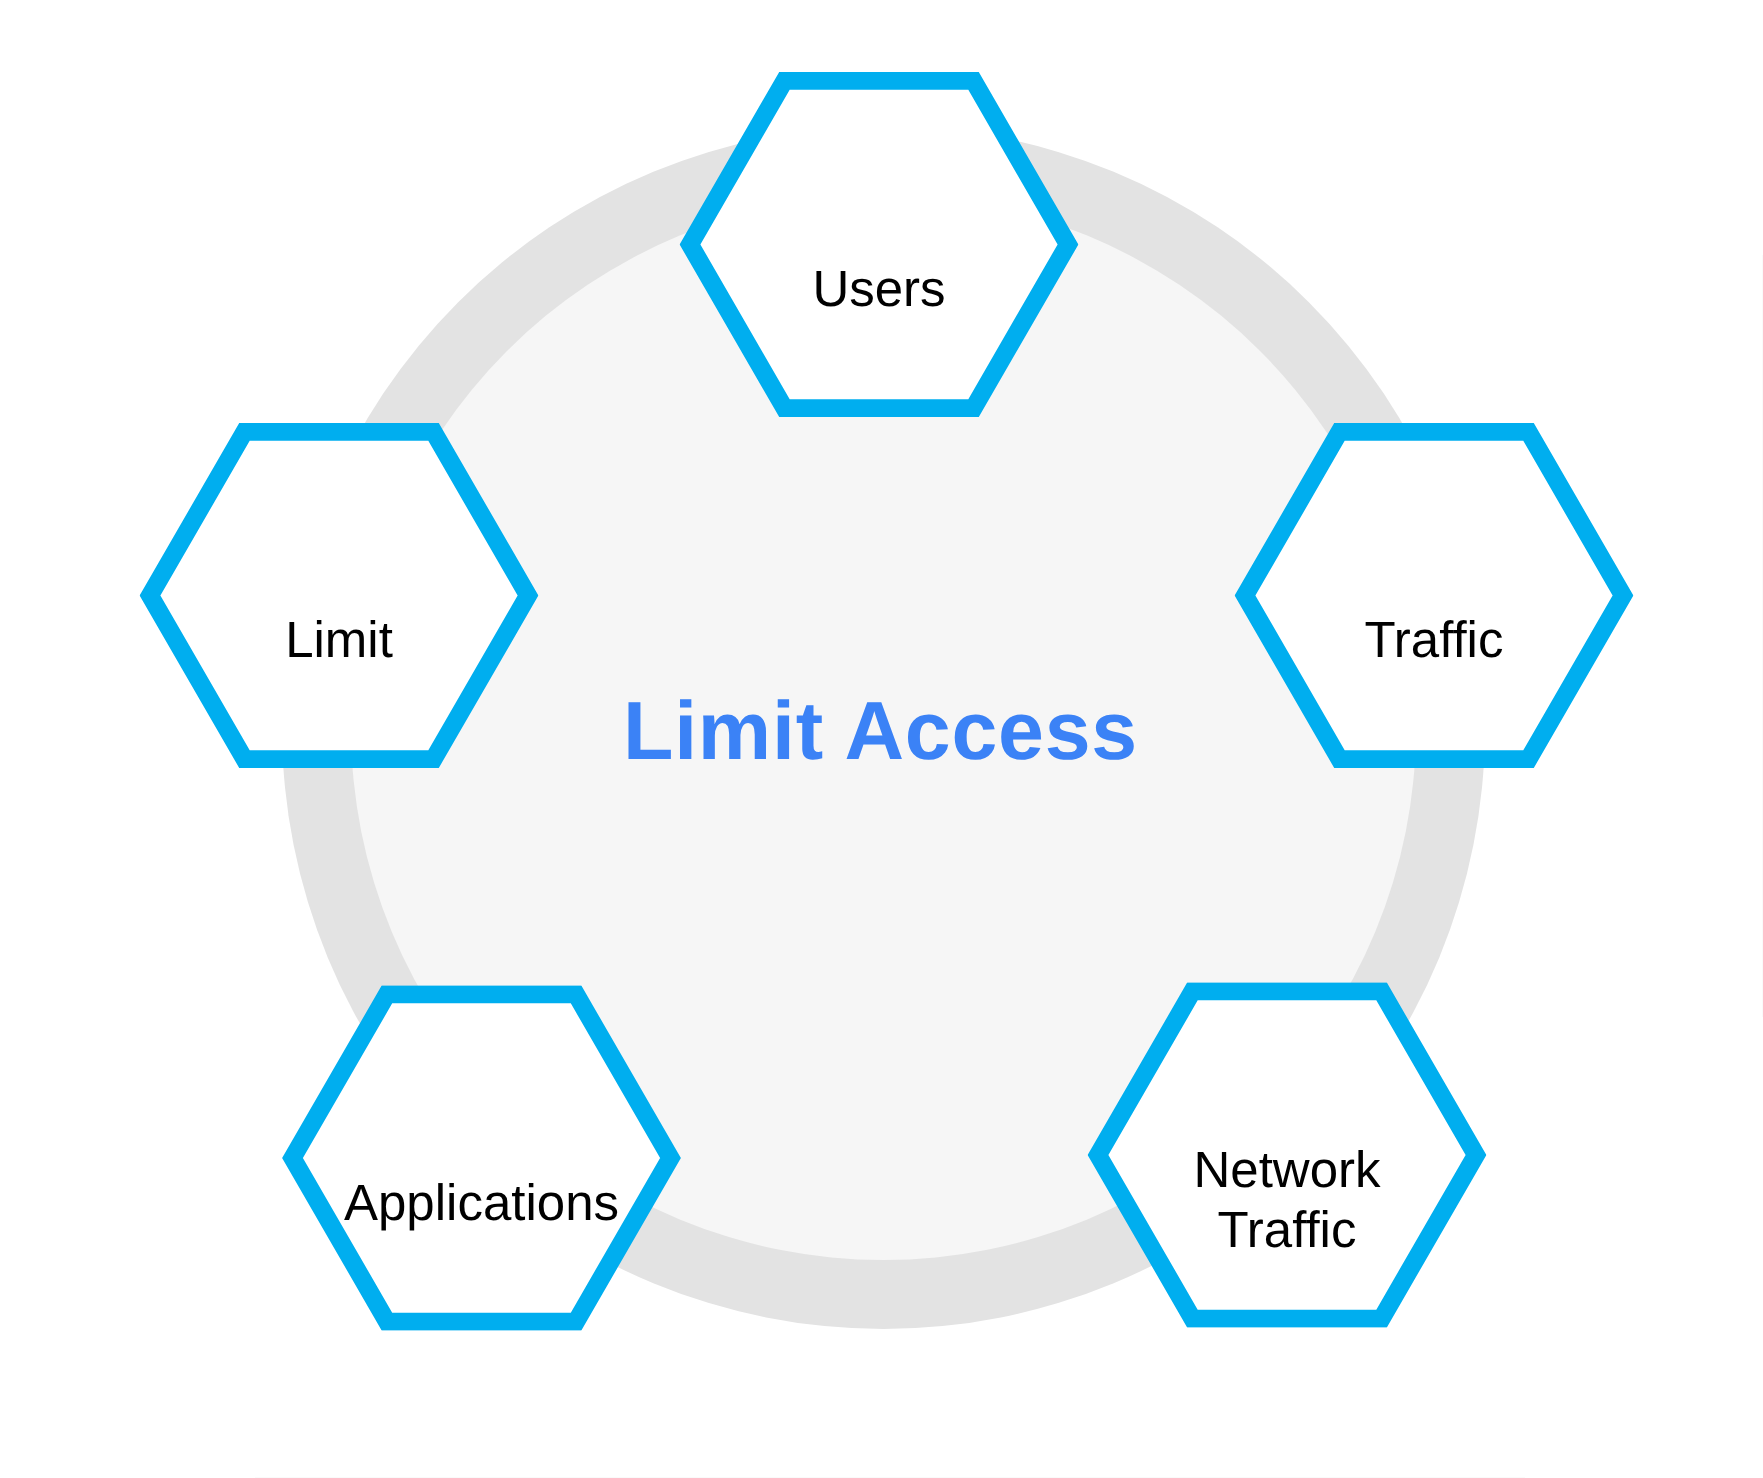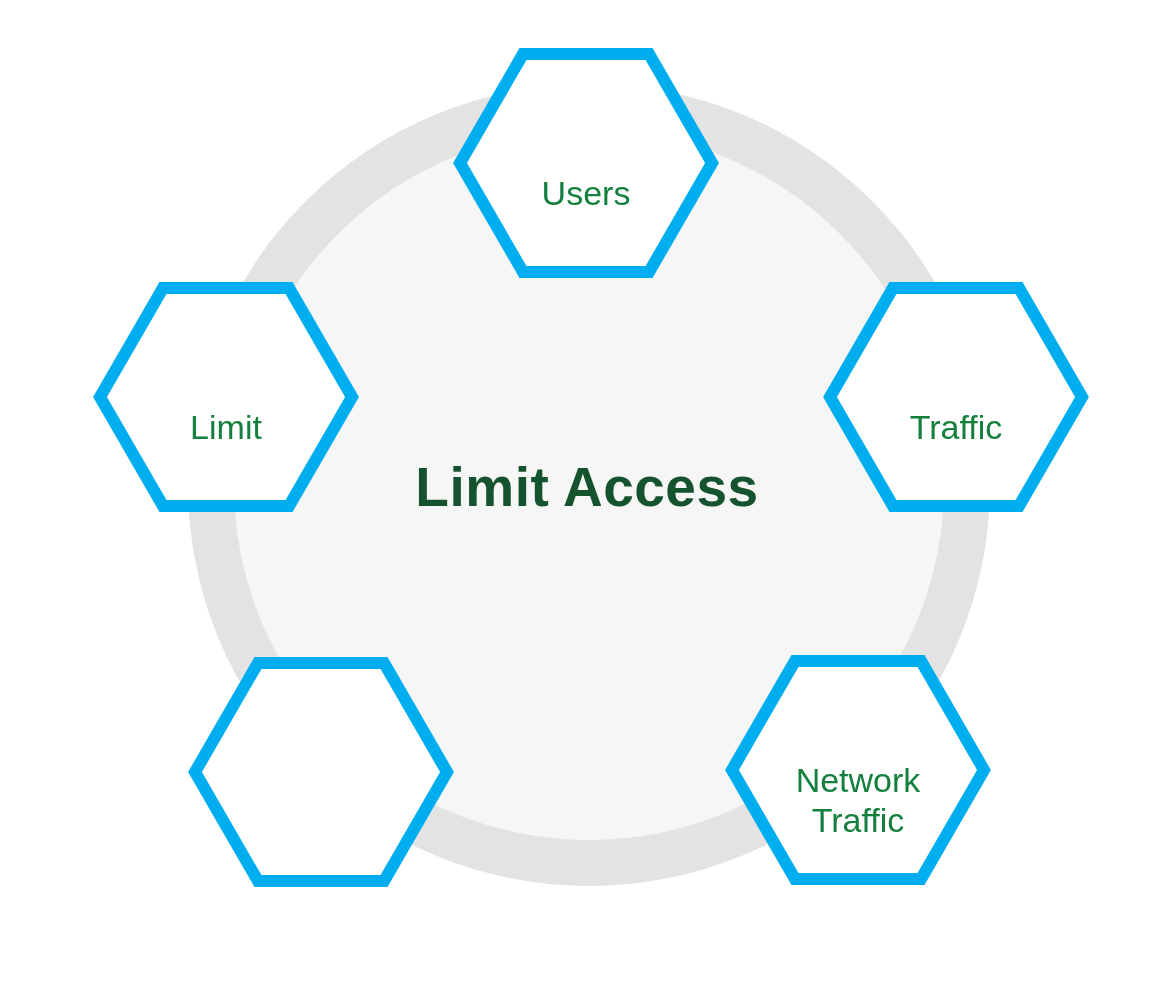--- a/index.html
+++ b/index.html
@@ -37,21 +37,21 @@
   
   .center-title {
     position: absolute;
     left: 287px;
     top: 452px;
     width: 600px;
     text-align: center;
     font-size: 55px;
     line-height: 70px;
     font-weight: 700;
-    color: #14532d;
+    color: #3b82f6;
     letter-spacing: 0.5px;
   }
   
   .hex {
     position: absolute;
     width: 266px;
     height: 230px;
   }
   .hex svg {
     position: absolute;
@@ -72,21 +72,21 @@
     left: 43px;
     top: 0;
     width: 180px;
     height: 290px;
     display: flex;
     align-items: center;
     justify-content: center;
     text-align: center;
     font-size: 34px;
     line-height: 40px;
-    color: #15803d;
+    color: #000000;
     white-space: pre-line;
   }
   .hex-users        { left: 453px; top: 48px;  }
   .hex-devices      { left: 823px; top: 282px; }
   .hex-data         { left: 93px;  top: 282px; }
   .hex-network      { left: 725px; top: 655px; }
   .hex-applications { left: 188px; top: 657px; }
 </style>
 </head>
 <body>
@@ -117,20 +117,21 @@
     <svg viewBox="0 0 266 230">
       <polygon points="259,115 196,5.9 70,5.9 7,115 70,224.1 196,224.1"></polygon>
     </svg>
     <div class="label">Network Traffic</div>
   </div>
 
   <div class="hex hex-applications">
     <svg viewBox="0 0 266 230">
       <polygon points="259,115 196,5.9 70,5.9 7,115 70,224.1 196,224.1"></polygon>
     </svg>
+    <div class="label">Applications</div>
   </div>
 
   <div class="hex hex-data">
     <svg viewBox="0 0 266 230">
       <polygon points="259,115 196,5.9 70,5.9 7,115 70,224.1 196,224.1"></polygon>
     </svg>
     <div class="label">Limit</div>
   </div>
 
 </div>

